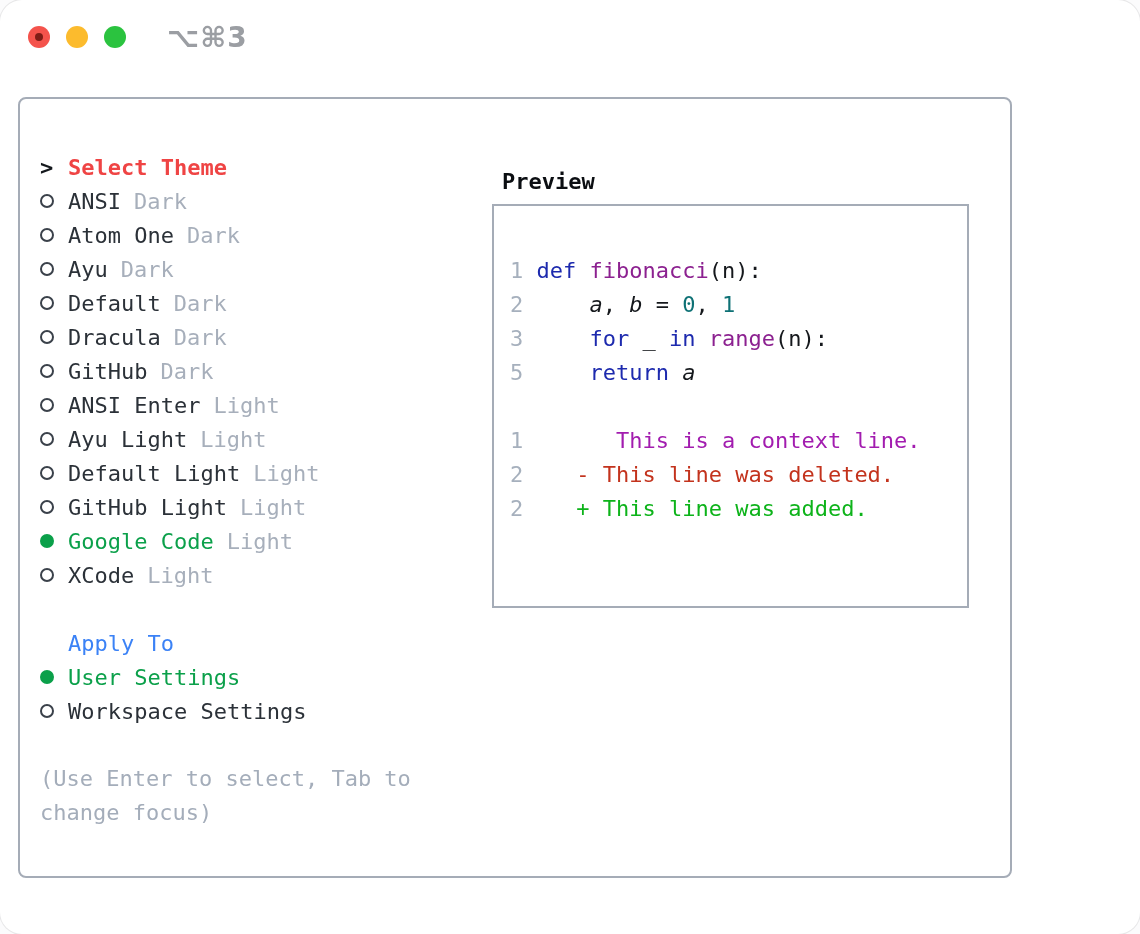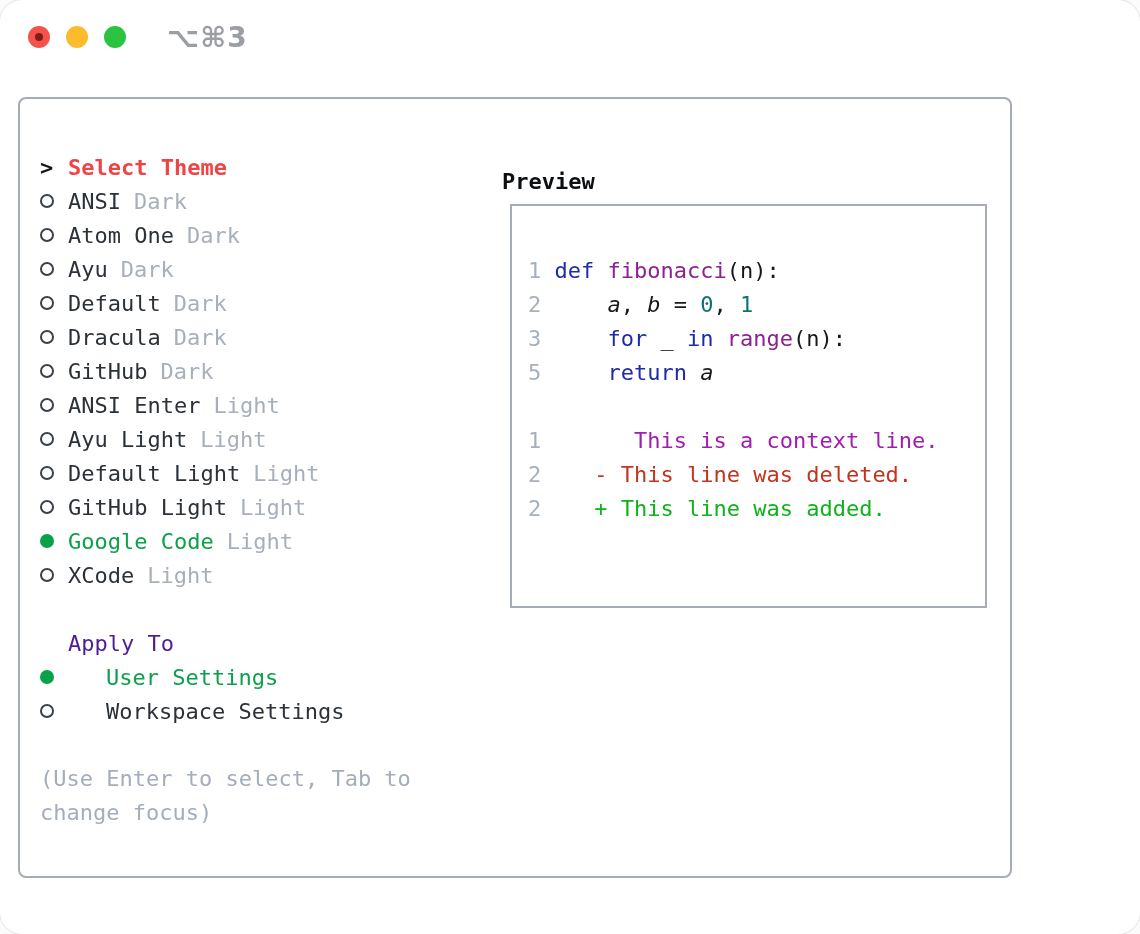--- a/index.html
+++ b/index.html
@@ -25,28 +25,28 @@
   .left-col { position:absolute; left:20px; top:51px; }
   .row { display:flex; align-items:center; height:34px; white-space:pre; }
   .prefix { display:inline-block; width:28px; font-weight:bold; color:#14181d; }
   .list-title { font-weight:bold; color:#ef4444; }
   .bullet { flex:0 0 auto; width:14px; height:14px; border-radius:50%;
             border:2px solid #3a414a; margin-right:14px; background:transparent; }
   .selected .bullet { background:#0ba04a; border-color:#0ba04a; }
   .tname { color:#2b3138; }
   .selected .tname, .selected .opt-label { color:#0ba04a; }
   .tvariant { color:#a7afbb; margin-left:13px; }
-  .apply-title { padding-left:28px; color:#4c1d95; }
-  .opt-label { color:#2b3138;margin-left:38px; }
+  .apply-title { padding-left:28px; color:#3b82f6; }
+  .opt-label { color:#2b3138; }
   .spacer-row { height:34px; }
   .help-line { height:34px; line-height:34px; color:#a4adba; white-space:pre; }
   
   .preview-title { position:absolute; left:482px; top:51px; height:34px; line-height:34px;
                    font-weight:bold; color:#0b0e12;margin-top:15px; }
-  .preview-box { position:absolute; left:490px; top:105px; width:477px; height:404px;
+  .preview-box { position:absolute; left:472px; top:105px; width:477px; height:404px;
                  border:2px solid #a5acb7; background:#ffffff; padding:48px 0 0 16px; overflow:hidden; }
   .pline { height:34px; line-height:34px; white-space:pre; font-size:22px; }
   .ln  { color:#a6b0bd; }
   .kw  { color:#1d2aae; }
   .fn  { color:#8c2190; }
   .lit { color:#0e7175; }
   .pl  { color:#15181c; }
   .va  { color:#15181c; font-style:italic; }
   .ctx { color:#a21caf; }
   .del { color:#c3331d; }

